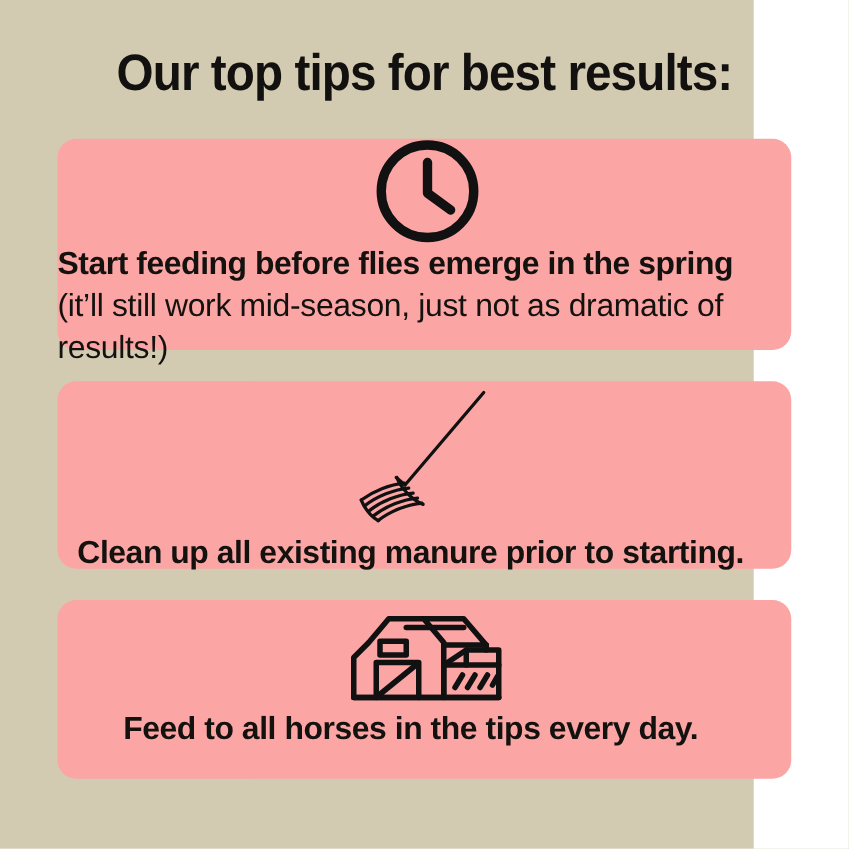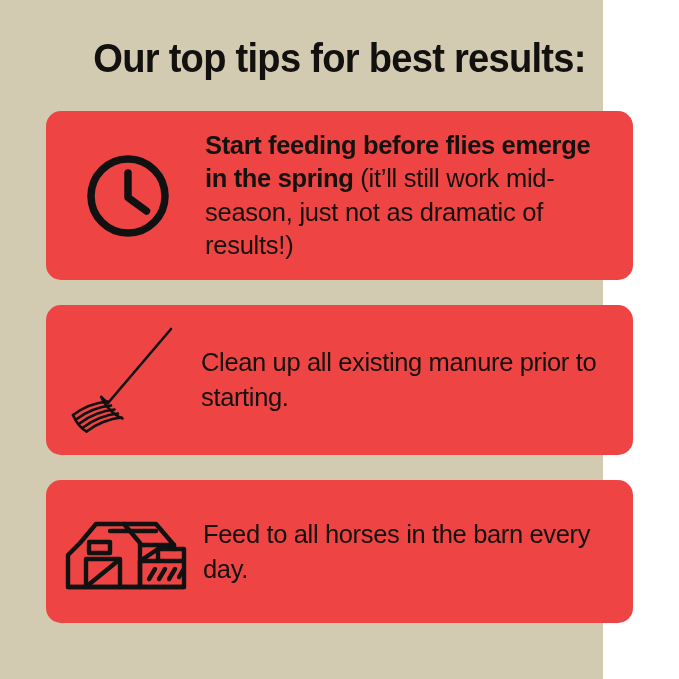--- a/index.html
+++ b/index.html
@@ -39,26 +39,27 @@
 
   .tips-list {
     position: absolute;
     left: 46px;
     top: 111px;
     width: 587px;
   }
 
   .tip-card {
     position: relative;
-    background: #ef4444;
+    background: #fca5a5;
     border-radius: 15px;
     box-sizing: border-box;
     display: flex;
     align-items: center;
     margin-bottom: 25px;
+    flex-direction: column;
   }
   .tip-card.card-1 { height: 169px; }
   .tip-card.card-2 { height: 150px; }
   .tip-card.card-3 { height: 143px; margin-bottom: 0; }
 
   .tip-icon {
     flex: 0 0 auto;
     width: 155px;
     display: flex;
     align-items: center;
@@ -80,21 +81,21 @@
   }
   .tip-text .strong {
     font-weight: 700;
     letter-spacing: -0.35px;
   }
   .tip-text .light {
     font-weight: 300;
   }
   .tip-card.card-2 .tip-text,
   .tip-card.card-3 .tip-text {
-    font-weight: 400;
+    font-weight: 700;
     letter-spacing: -0.35px;
     line-height: 35px;
   }
 
   svg { display: block; overflow: visible; }
 </style>
 </head>
 <body>
 
 <div class="poster">
@@ -169,18 +170,18 @@
               <path d="M96 70 L102 60"></path>
               <path d="M106 70 L112 60"></path>
               <path d="M116 68 L120 61"></path>
 
               <path d="M5 78 L121 78"></path>
             </g>
           </svg>
         </span>
       </div>
       <div class="tip-text">
-        <span>Feed to all horses in the barn every day.</span>
+        <span>Feed to all horses in the tips every day.</span>
       </div>
     </div>
 
   </div>
 </div>
 
 </body></html>

